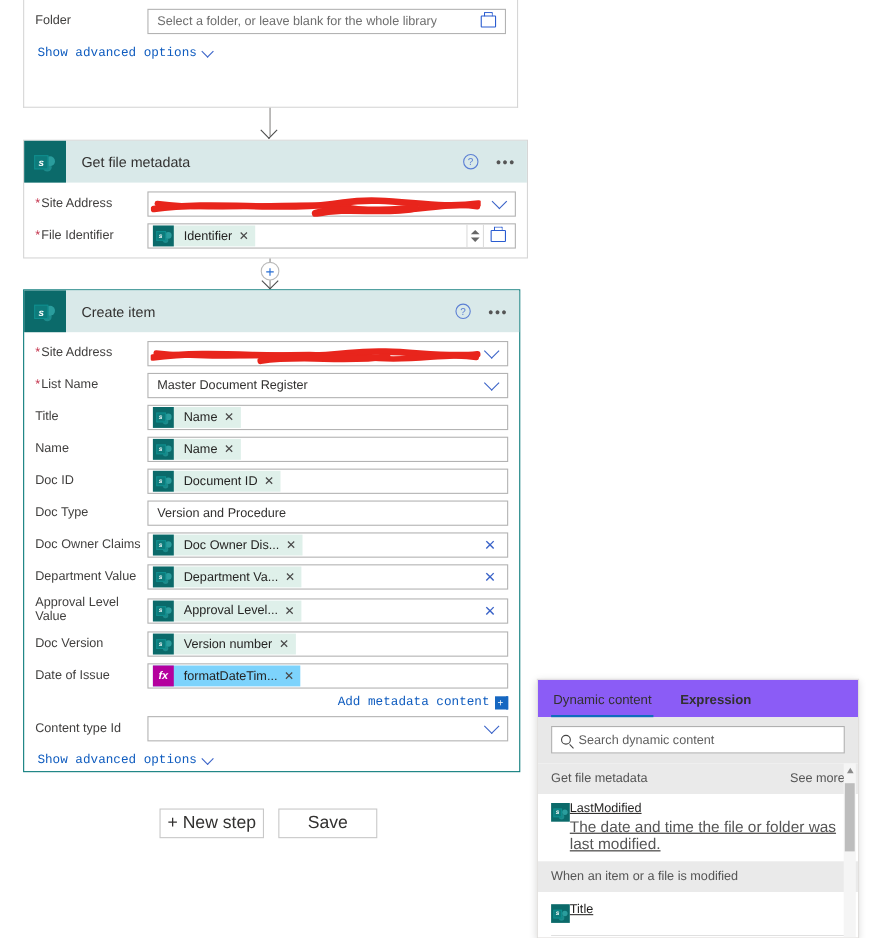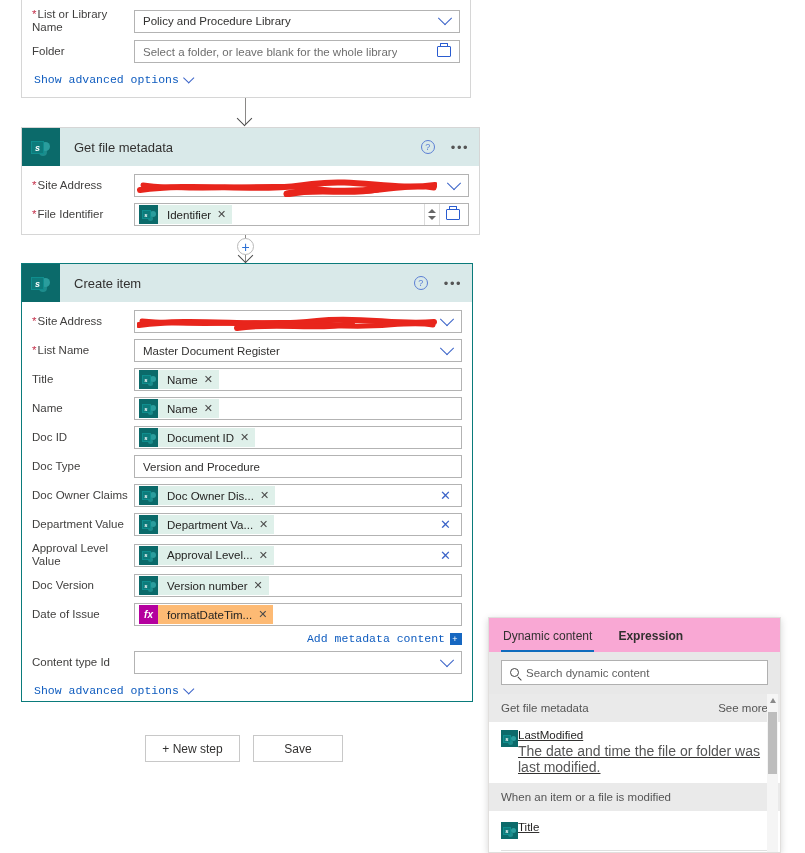--- a/index.html
+++ b/index.html
@@ -171,21 +171,21 @@
   .token .tok-ico .sp-glyph { width: 14px; height: 13px; }
   .token .tok-ico .sp-glyph .sq { width:9px;height:9px;font-size:6px;top:2px; }
   .token .tok-ico .sp-glyph .c1 { width:6px;height:6px;top:3px;right:0; }
   .token .tok-ico .sp-glyph .c2 { width:5px;height:5px;right:3px; }
   .token .tok-label {
     font-size: 11.5px; color:#252423;
     margin: 0 6px 0 9px; white-space:nowrap;
   }
   .token .tok-x { font-size: 11px; color:#4a4a4a; }
 
-  .token.fx { background: #fdba74; }
+  .token.fx { background: #7dd3fc; }
   .token.fx .tok-ico {
     background: #b4009e; color:#fff;
     font-size: 10px; font-style: italic; font-weight: bold;
   }
 
   
   .link {
     color: #0f5cbf; font-size: 11.5px;
     display:inline-flex; align-items:center; gap:5px;font-family:Liberation Mono, monospace;
   }
@@ -222,40 +222,40 @@
     display:flex; align-items:center; justify-content:center;
     color:#2a6fd4; font-size: 14px; line-height:1;
   }
 
   
   .btn {
     position:absolute;
     height: 27px;
     border: 1px solid #c8c8c8;
     background:#fff;
-    font-size: 12px; color:#323130;
+    font-size: 16px; color:#323130;
     display:flex; align-items:center; justify-content:center;
   }
   .btn-newstep { left: 145px; top: 735px; width: 95px; }
   .btn-save { left: 253px; top: 735px; width: 90px; }
 
   
   .dyn-panel {
     position:absolute;
     left: 488px; top: 617px;
     width: 293px; height: 236px;
     background:#fff;
     border: 1px solid #e1dfdd;
     box-shadow: 0 2px 7px rgba(0,0,0,.16);
     overflow:hidden;
   }
   .dyn-tabs {
     display:flex; align-items:flex-end;
     height: 34px; padding: 0 12px;
-    background:#f9a8d4;
+    background:#8b5cf6;
   }
   .dyn-tab {
     font-size: 12px; color:#323130;
     padding: 0 2px 7px 2px; margin-right: 22px;
     border-bottom: 2px solid transparent;
     font-weight: bold;
   }
   .dyn-tab.active { border-bottom-color:#0f6cbd; font-weight: normal; }
   .dyn-search-wrap { background:#e8e8e8; padding: 8px 12px 9px 12px; }
   .dyn-search {
@@ -312,27 +312,20 @@
     border-right:3.5px solid transparent;border-bottom:5px solid #8a8a8a;
   }
 </style>
 </head>
 <body>
 
 <div class="canvas">
 
   <div class="card card-top-partial">
     <div class="card-body" style="padding-top:14px;">
-      <div class="row">
-        <div class="row-label"><span class="req">*</span><span>List or Library Name</span></div>
-        <div class="field">
-          <span class="field-text">Policy and Procedure Library</span>
-          <span class="chev"></span>
-        </div>
-      </div>
       <div class="row">
         <div class="row-label"><span>Folder</span></div>
         <div class="field">
           <span class="field-text placeholder">Select a folder, or leave blank for the whole library</span>
           <span class="folder-ico"></span>
         </div>
       </div>
       <div class="adv-row">
         <span class="link">
           <span>Show advanced options</span>

